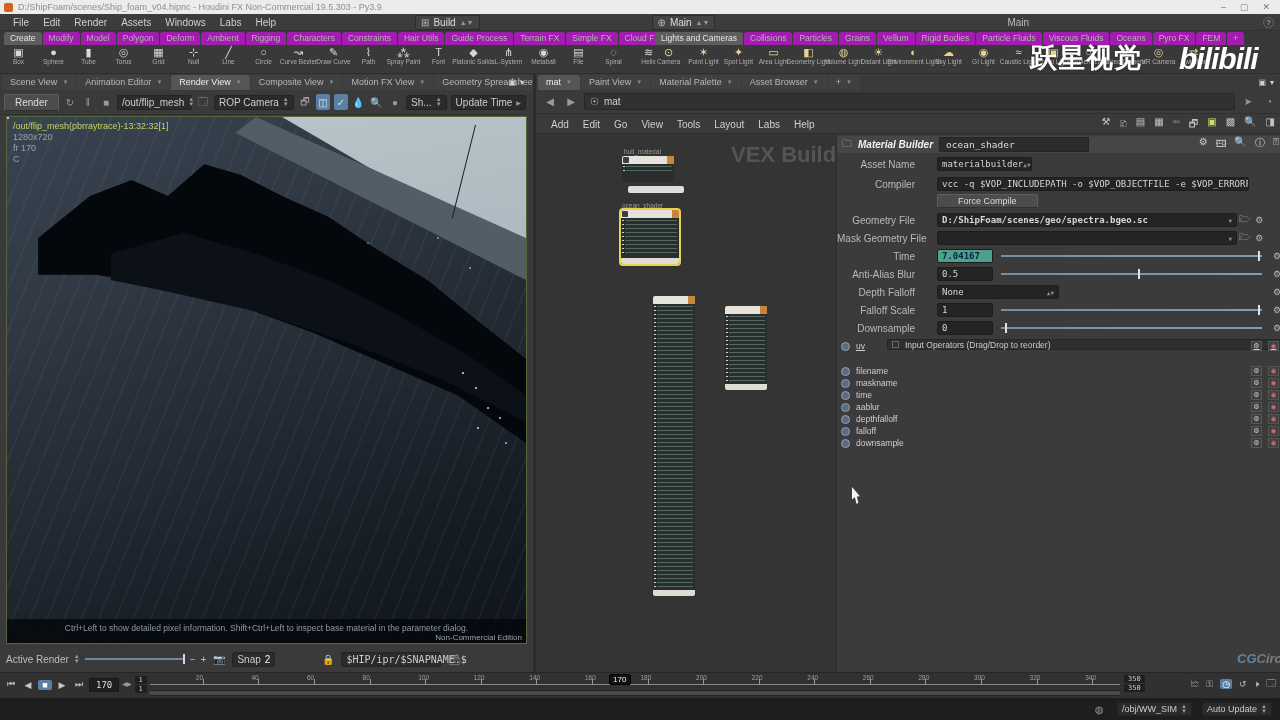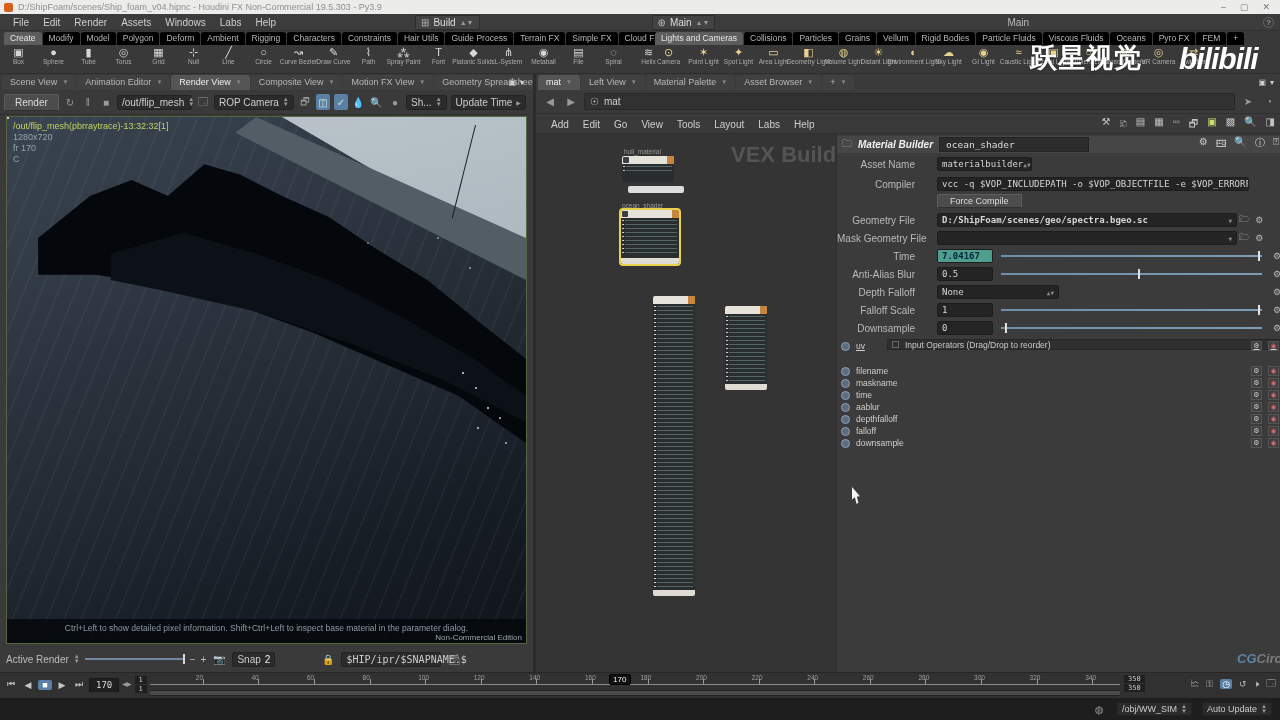--- a/index.html
+++ b/index.html
@@ -16,21 +16,21 @@
   
   #menubar { left:0; top:14px; width:1280px; height:17px; background:#3c3c3c; display:flex; align-items:center; gap:2px; padding:0 6px; border-bottom:1px solid #313131; }
   #menubar .mitem { padding:2px 7px; color:#cfcfcf; }
   .ddbox { display:flex; align-items:center; gap:4px; background:#434343; border:1px solid #2c2c2c; border-radius:2px; padding:1px 5px; color:#ddd; }
   .ddbox .dd { color:#999; font-size:7px; }
   .ic { color:#b9b9b9; }
 
   
   #shelf { left:0; top:31px; width:1280px; height:43px; background:#393939; border-bottom:1px solid #2d2d2d; }
   .shelftabs { position:absolute; top:0; height:14px; display:flex; align-items:flex-end; gap:1px; }
-  .shelftabs .t { padding:1px 6px 2px; font-size:8.5px; color:#b5b5b5; background:#000000; border-radius:3px 3px 0 0; white-space:nowrap; }
+  .shelftabs .t { padding:1px 6px 2px; font-size:8.5px; color:#b5b5b5; background:#a21caf; border-radius:3px 3px 0 0; white-space:nowrap; }
   .shelftabs .t.active { background:#5d5d5d; color:#e8e8e8; }
   .tools { position:absolute; top:15px; height:28px; display:flex; gap:2px; }
   .tool { width:33px; display:flex; flex-direction:column; align-items:center; justify-content:flex-start; }
   .tool .g { font-size:11px; line-height:13px; height:13px; color:#d8d8d8; }
   .tool .lbl { font-size:6.5px; color:#adadad; text-align:center; line-height:6.5px; white-space:nowrap; }
   .tools.lights .g { color:#e8d290; }
 
   
   #wm { left:1030px; top:28px; width:250px; height:48px; z-index:60; display:flex; align-items:flex-end; color:#fff; pointer-events:none;gap:33px; }
   #wm .cn { font-weight:bold; font-size:27px; text-shadow:0 1px 2px rgba(0,0,0,.35); letter-spacing:1px; }
@@ -476,21 +476,21 @@
   </div>
 
   <div id="rpane" class="abs">
     <div class="panetabs" style="left:2px; top:0">
 
     <span class="t active">
           <span>mat</span>
           <span class="dd">▼</span>
         </span>
         <span class="t">
-          <span>Left View</span>
+          <span>Paint View</span>
           <span class="dd">▼</span>
         </span>
         <span class="t">
           <span>Material Palette</span>
           <span class="dd">▼</span>
         </span>
         <span class="t">
           <span>Asset Browser</span>
           <span class="dd">▼</span>
         </span>
@@ -597,21 +597,21 @@
       </div>
 
       <div class="prow" style="top:42px">
         <span class="plabel">Compiler</span>
         <span class="pfield" style="width:312px">
             <span>vcc -q $VOP_INCLUDEPATH -o $VOP_OBJECTFILE -e $VOP_ERRORFILE $VO</span>
           </span>
       </div>
       <div class="prow" style="top:59px">
         <span class="plabel"></span>
-        <span class="btn" style="padding:1px 12px; font-size:9px">Force Compile</span>
+        <span class="btn" style="padding:1px 20px; font-size:9px">Force Compile</span>
       </div>
 
       <div class="prow" style="top:78px">
         <span class="plabel">Geometry File</span>
         <span class="pfield" style="width:300px; font-weight:bold">
             <span>D:/ShipFoam/scenes/geo/spectra.bgeo.sc</span>
             <span class="dd">▼</span>
           </span>
         <span class="ficon">🗁</span>
         <span class="pgear">⚙</span>

